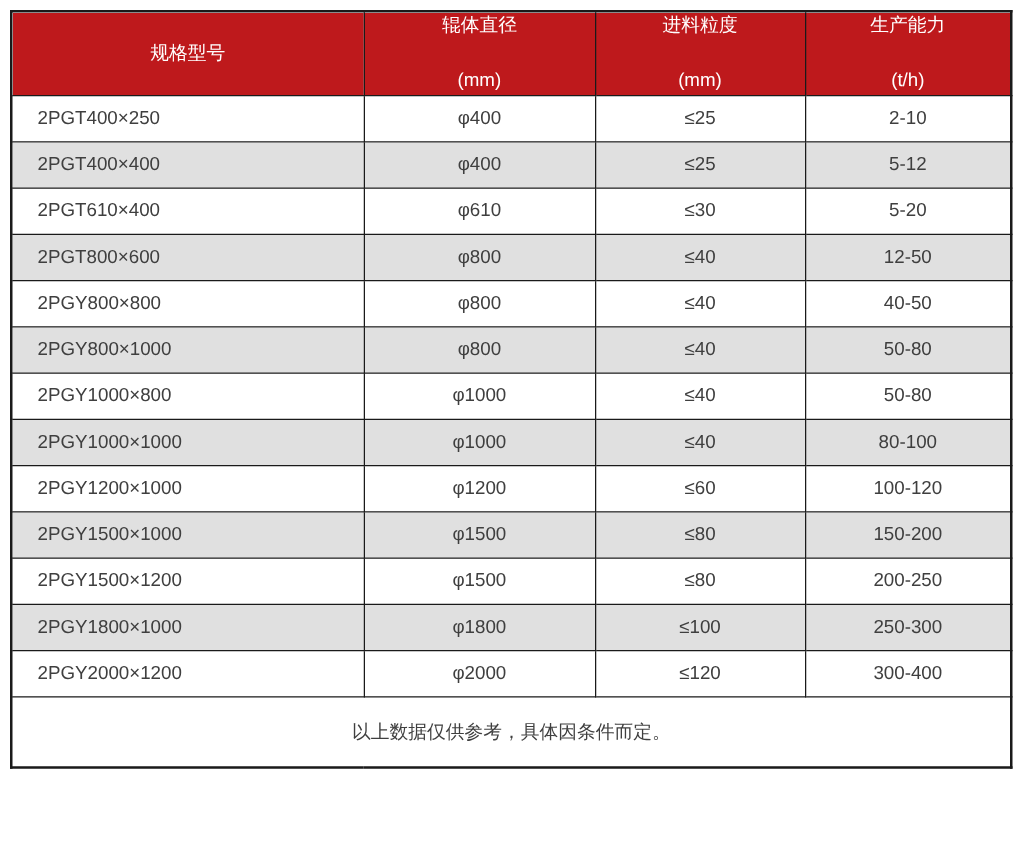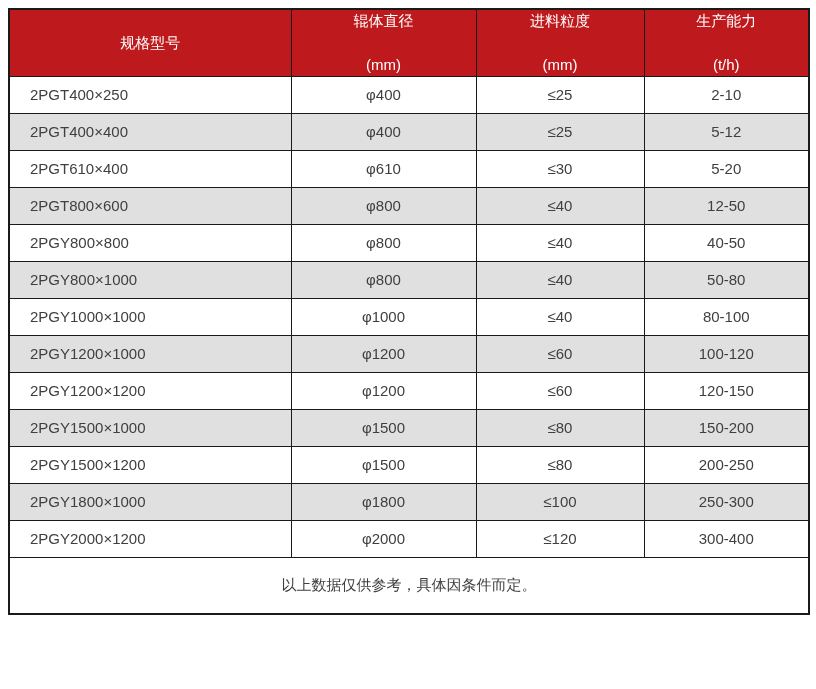--- a/index.html
+++ b/index.html
@@ -134,36 +134,36 @@
           <td class="feed-size-cell">≤40</td>
           <td class="capacity-cell">40-50</td>
         </tr>
         <tr>
           <td class="model-cell">2PGY800×1000</td>
           <td class="diameter-cell">φ800</td>
           <td class="feed-size-cell">≤40</td>
           <td class="capacity-cell">50-80</td>
         </tr>
         <tr>
+          <td class="model-cell">2PGY1000×800</td>
+          <td class="diameter-cell">φ1000</td>
+          <td class="feed-size-cell">≤40</td>
+          <td class="capacity-cell">50-80</td>
+        </tr>
+        <tr>
           <td class="model-cell">2PGY1000×1000</td>
           <td class="diameter-cell">φ1000</td>
           <td class="feed-size-cell">≤40</td>
           <td class="capacity-cell">80-100</td>
         </tr>
         <tr>
           <td class="model-cell">2PGY1200×1000</td>
           <td class="diameter-cell">φ1200</td>
           <td class="feed-size-cell">≤60</td>
           <td class="capacity-cell">100-120</td>
-        </tr>
-        <tr>
-          <td class="model-cell">2PGY1200×1200</td>
-          <td class="diameter-cell">φ1200</td>
-          <td class="feed-size-cell">≤60</td>
-          <td class="capacity-cell">120-150</td>
         </tr>
         <tr>
           <td class="model-cell">2PGY1500×1000</td>
           <td class="diameter-cell">φ1500</td>
           <td class="feed-size-cell">≤80</td>
           <td class="capacity-cell">150-200</td>
         </tr>
         <tr>
           <td class="model-cell">2PGY1500×1200</td>
           <td class="diameter-cell">φ1500</td>

